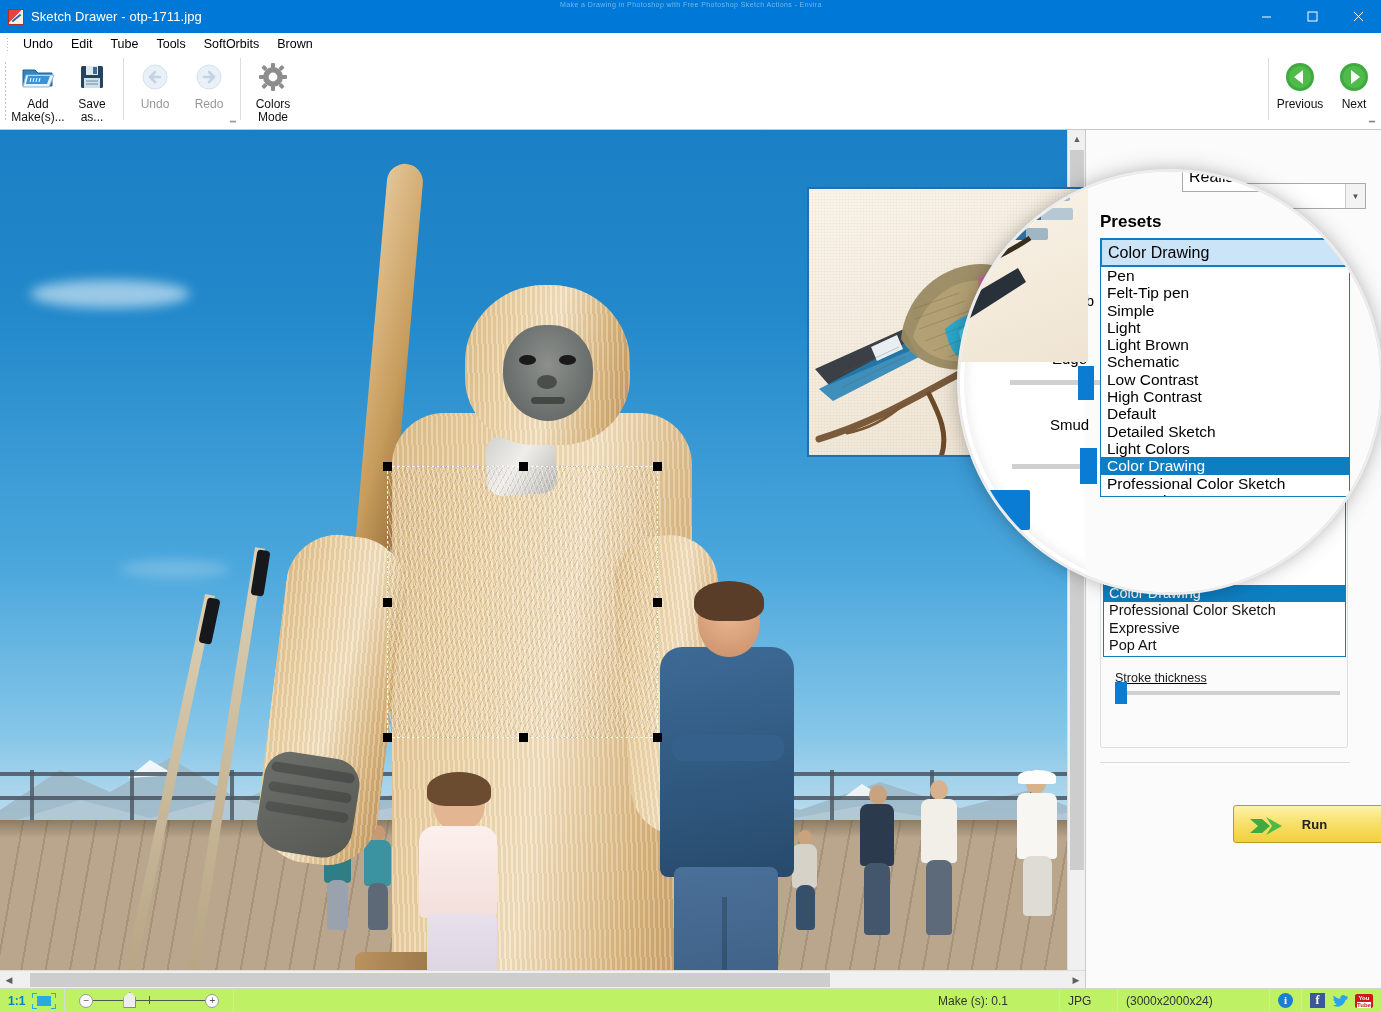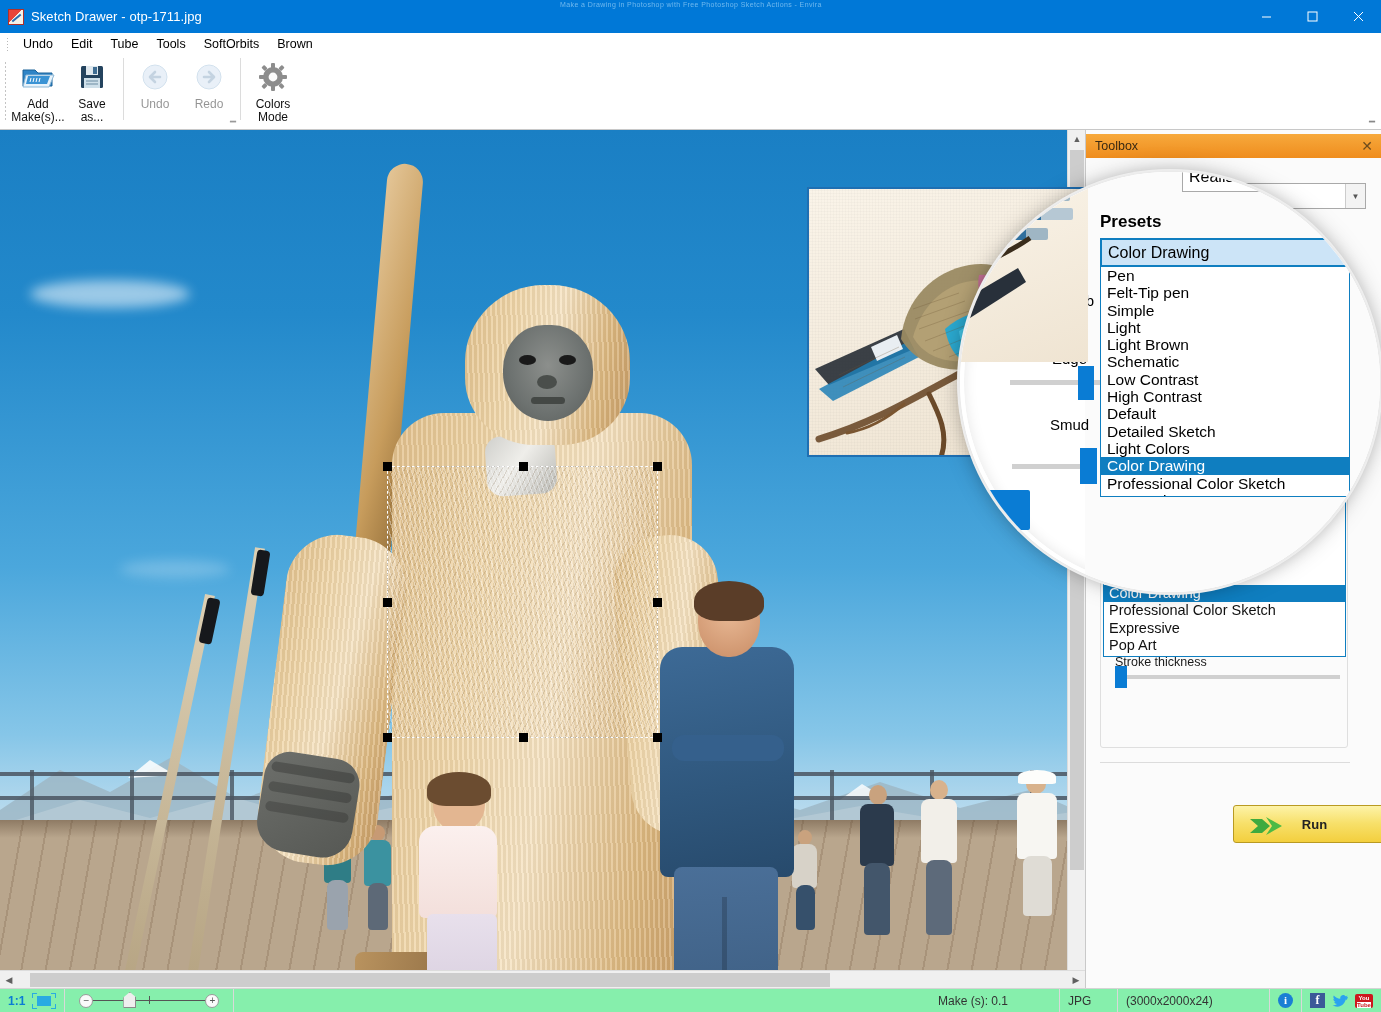--- a/index.html
+++ b/index.html
@@ -350,21 +350,21 @@
     background:linear-gradient(to bottom,#fdf3a8,#f7e06a 48%,#f3cf3e);
     border:1px solid #b99a22; border-radius:3px;
     display:flex; align-items:center; justify-content:center;
     font-size:13px; font-weight:bold; color:#222; cursor:default;
   }
   #run-btn .rarrow { position:absolute; left:14px; top:9px; }
 
   
   #statusbar {
     position:absolute; left:0; top:988px; width:1381px; height:24px;
-    background:#86efac; border-top:1px solid #d4d4d4;
+    background:#bef264; border-top:1px solid #d4d4d4;
     display:flex; align-items:center; font-size:12px; color:#333;
   }
   .sb-cell {
     height:24px; display:flex; align-items:center; padding:0 8px;
     border-right:1px solid #d9d9d9;
   }
   .sb-cell.noborder { border-right:none; }
   #zoom-ratio { color:#0a7cd4; font-weight:bold; font-size:12px; }
   #fit-icon {
     width:24px; height:16px; position:relative;
@@ -522,20 +522,43 @@
         </svg>
       </span>
       <span class="tbl">
         <span>Colors</span><br><span>Mode</span>
       </span>
     </div>
   </div>
 
   <div class="ribbon-collapse2">━</div>
 
+  <div class="tb-right">
+    <div class="tb-sep"></div>
+    <div class="tb-btn">
+      <span class="ico">
+        <svg width="32" height="32" viewBox="0 0 32 32">
+          <circle cx="16" cy="16" r="14" fill="#3faa3f"></circle>
+          <circle cx="16" cy="16" r="11" fill="#4fbb4a"></circle>
+          <path d="M19 9 L10 16 L19 23 Z" fill="#ffffff"></path>
+        </svg>
+      </span>
+      <span class="tbl">Previous</span>
+    </div>
+    <div class="tb-btn">
+      <span class="ico">
+        <svg width="32" height="32" viewBox="0 0 32 32">
+          <circle cx="16" cy="16" r="14" fill="#3faa3f"></circle>
+          <circle cx="16" cy="16" r="11" fill="#4fbb4a"></circle>
+          <path d="M13 9 L22 16 L13 23 Z" fill="#ffffff"></path>
+        </svg>
+      </span>
+      <span class="tbl">Next</span>
+    </div>
+  </div>
   <div class="ribbon-collapse">━</div>
 </div>
 
 <div id="canvas-area">
   <div id="sky"></div>
   <div class="cloud" style="left:30px;top:150px;width:160px;height:28px;"></div>
   <div class="cloud" style="left:880px;top:120px;width:130px;height:22px;"></div>
   <div class="cloud" style="left:120px;top:430px;width:110px;height:18px;opacity:.4"></div>
 
   <svg id="mountains" viewBox="0 0 1085 110" preserveAspectRatio="none">
@@ -709,24 +732,20 @@
       <path d="M116 152 L168 132"></path>
         <path d="M124 162 L174 142"></path>
       <path d="M140 168 L186 150"></path>
         <path d="M30 186 L90 158"></path>
         <path d="M34 198 L96 168"></path>
     </g>
   </svg>
 </div>
 
 <div id="toolbox">
-  <div id="tbx-head">
-    <span class="t">Toolbox</span>
-    <span id="tbx-close">✕</span>
-  </div>
 
   <div id="tbx-body">
 
     <div class="cmb" id="realistic-combo">
       <span>Realistic</span>
       <span class="arrow">▼</span>
     </div>
 
     <div id="panel-group">
       <span id="grp-title">Contour</span>
@@ -751,21 +770,21 @@
           <div class="sld-thumb" style="left:90px;"></div>
         </div>
       </div>
 
       <div class="sld-wrap" style="left:14px;top:228px;">
         <div class="sld-track" style="width:225px">
           <div class="sld-thumb" style="left:14px;"></div>
         </div>
       </div>
 
-      <div class="sld-wrap" style="left:14px;top:246px;">
+      <div class="sld-wrap" style="left:14px;top:262px;text-decoration:underline;">
         <div class="sld-label">Stroke thickness</div>
         <div class="sld-track" style="width:225px">
           <div class="sld-thumb" style="left:0px;"></div>
         </div>
       </div>
     </div>
 
     <div id="presets-label">Presets</div>
 
     <div id="preset-combo">

